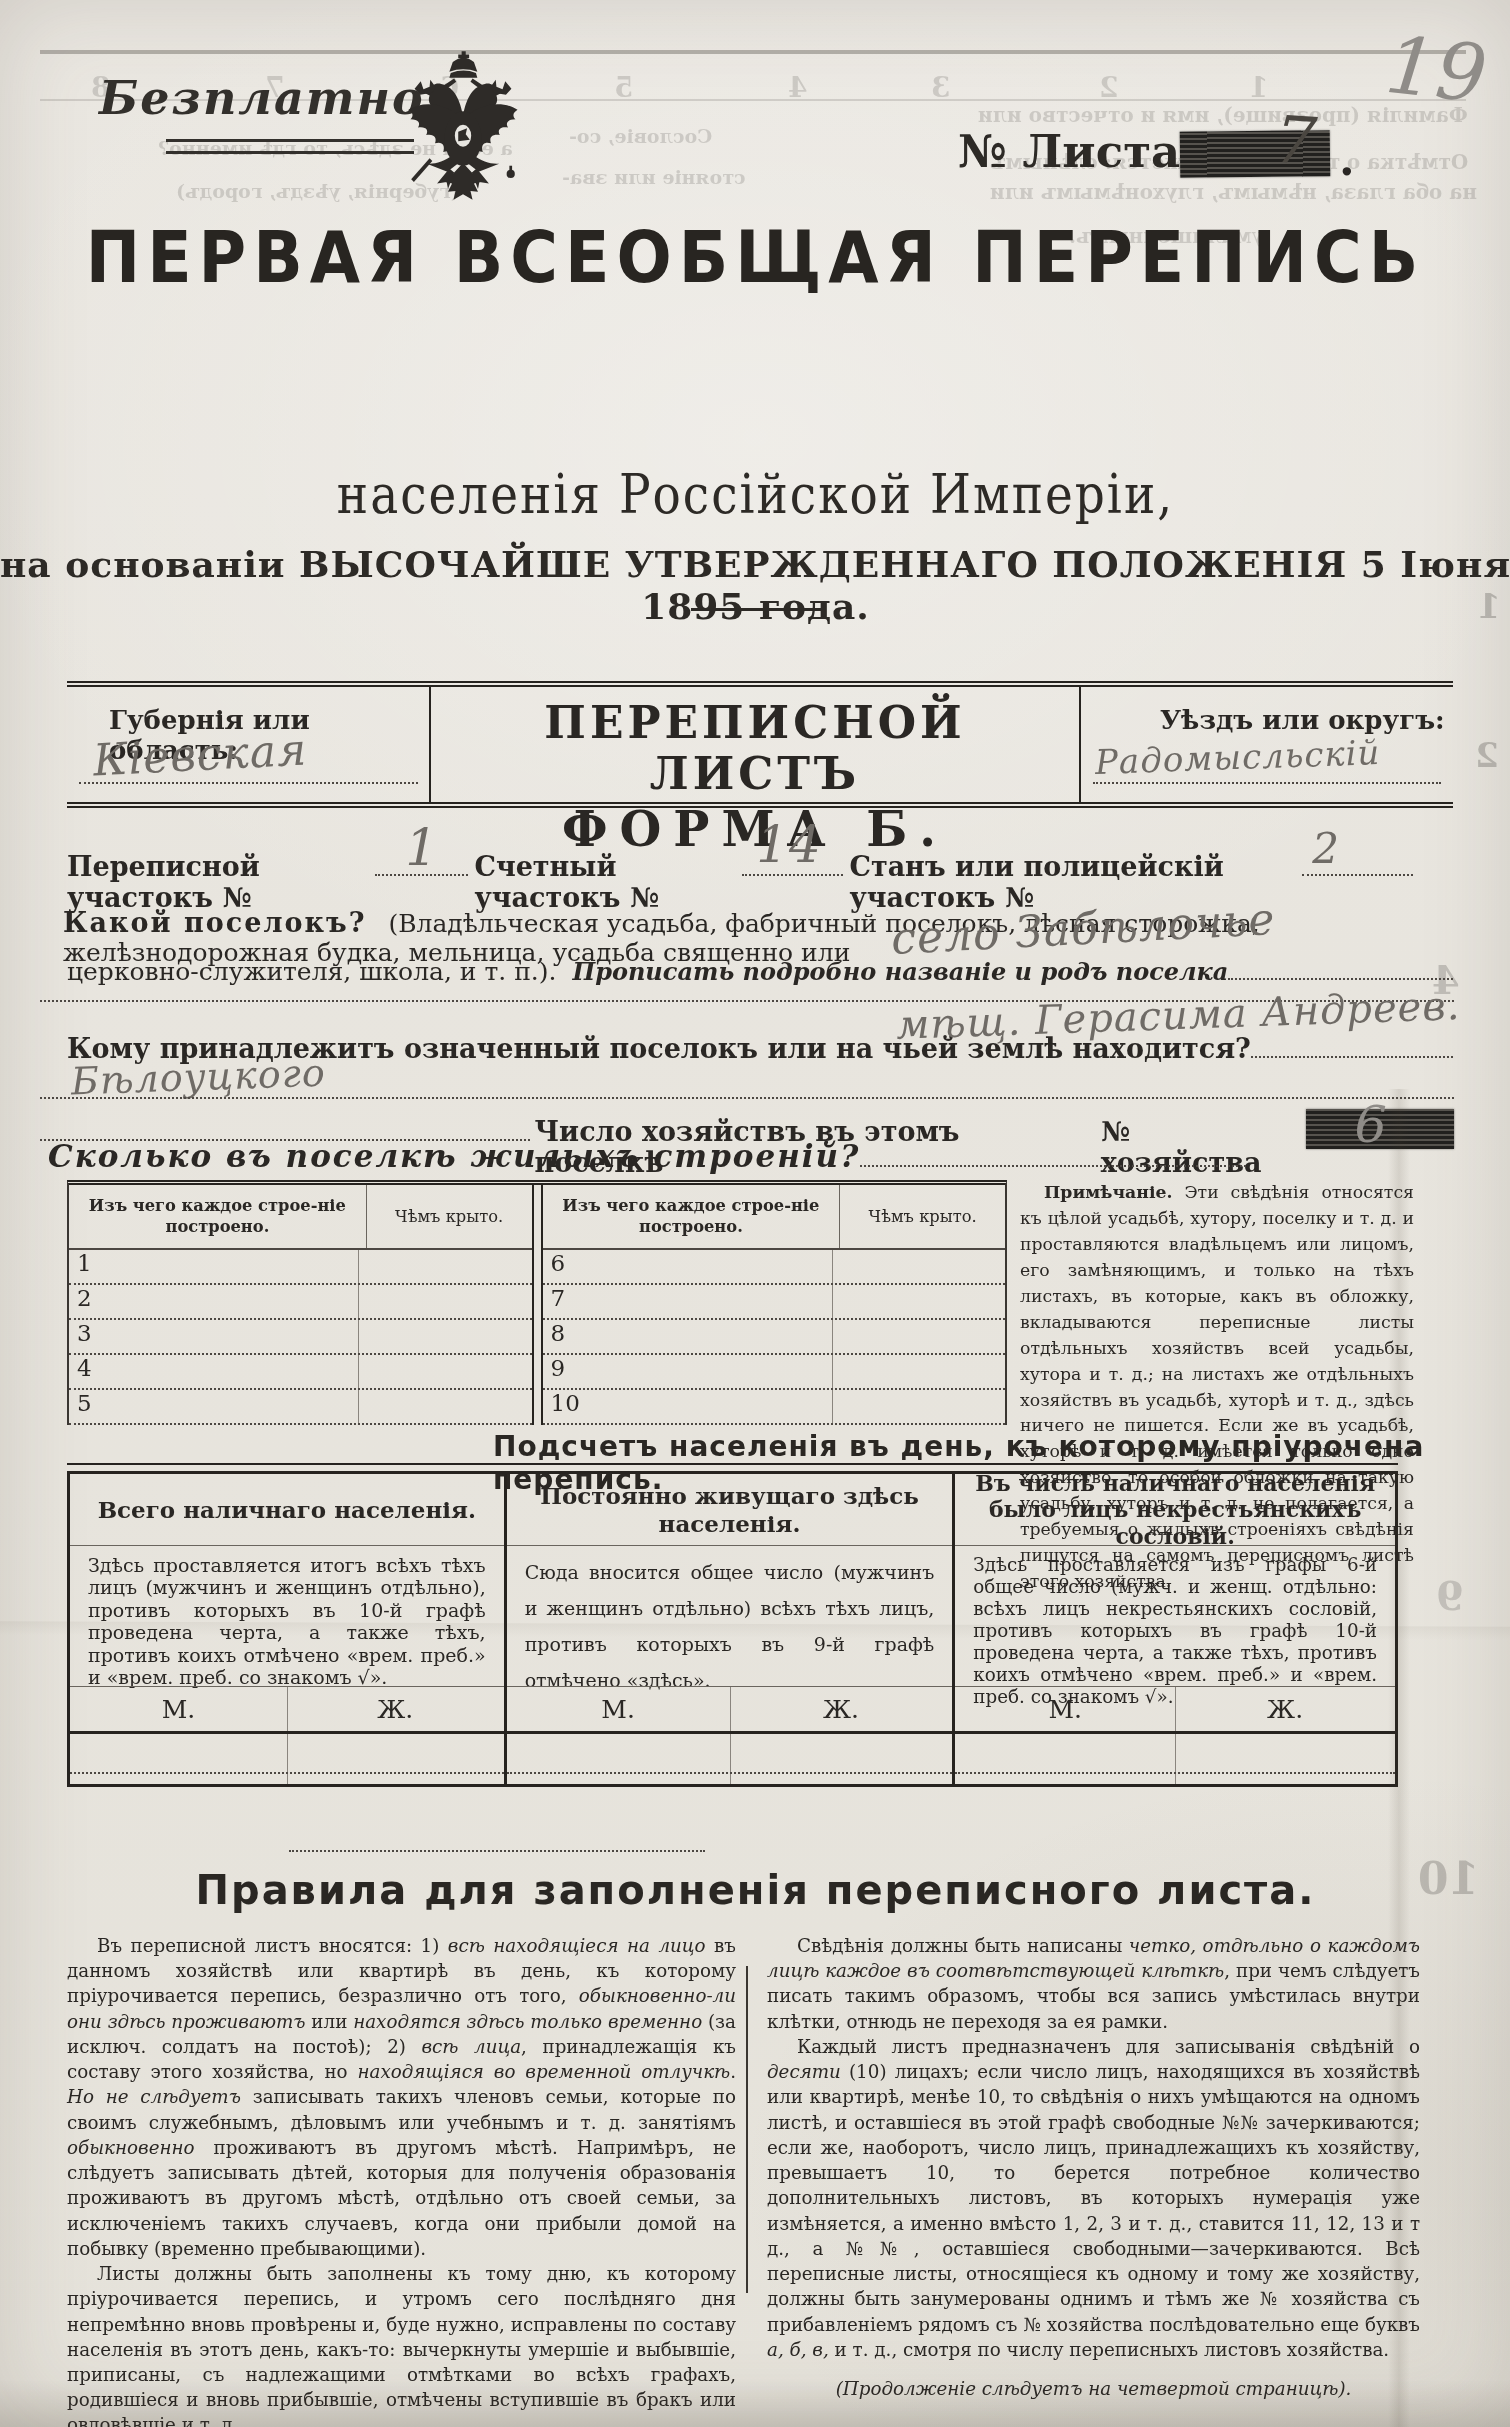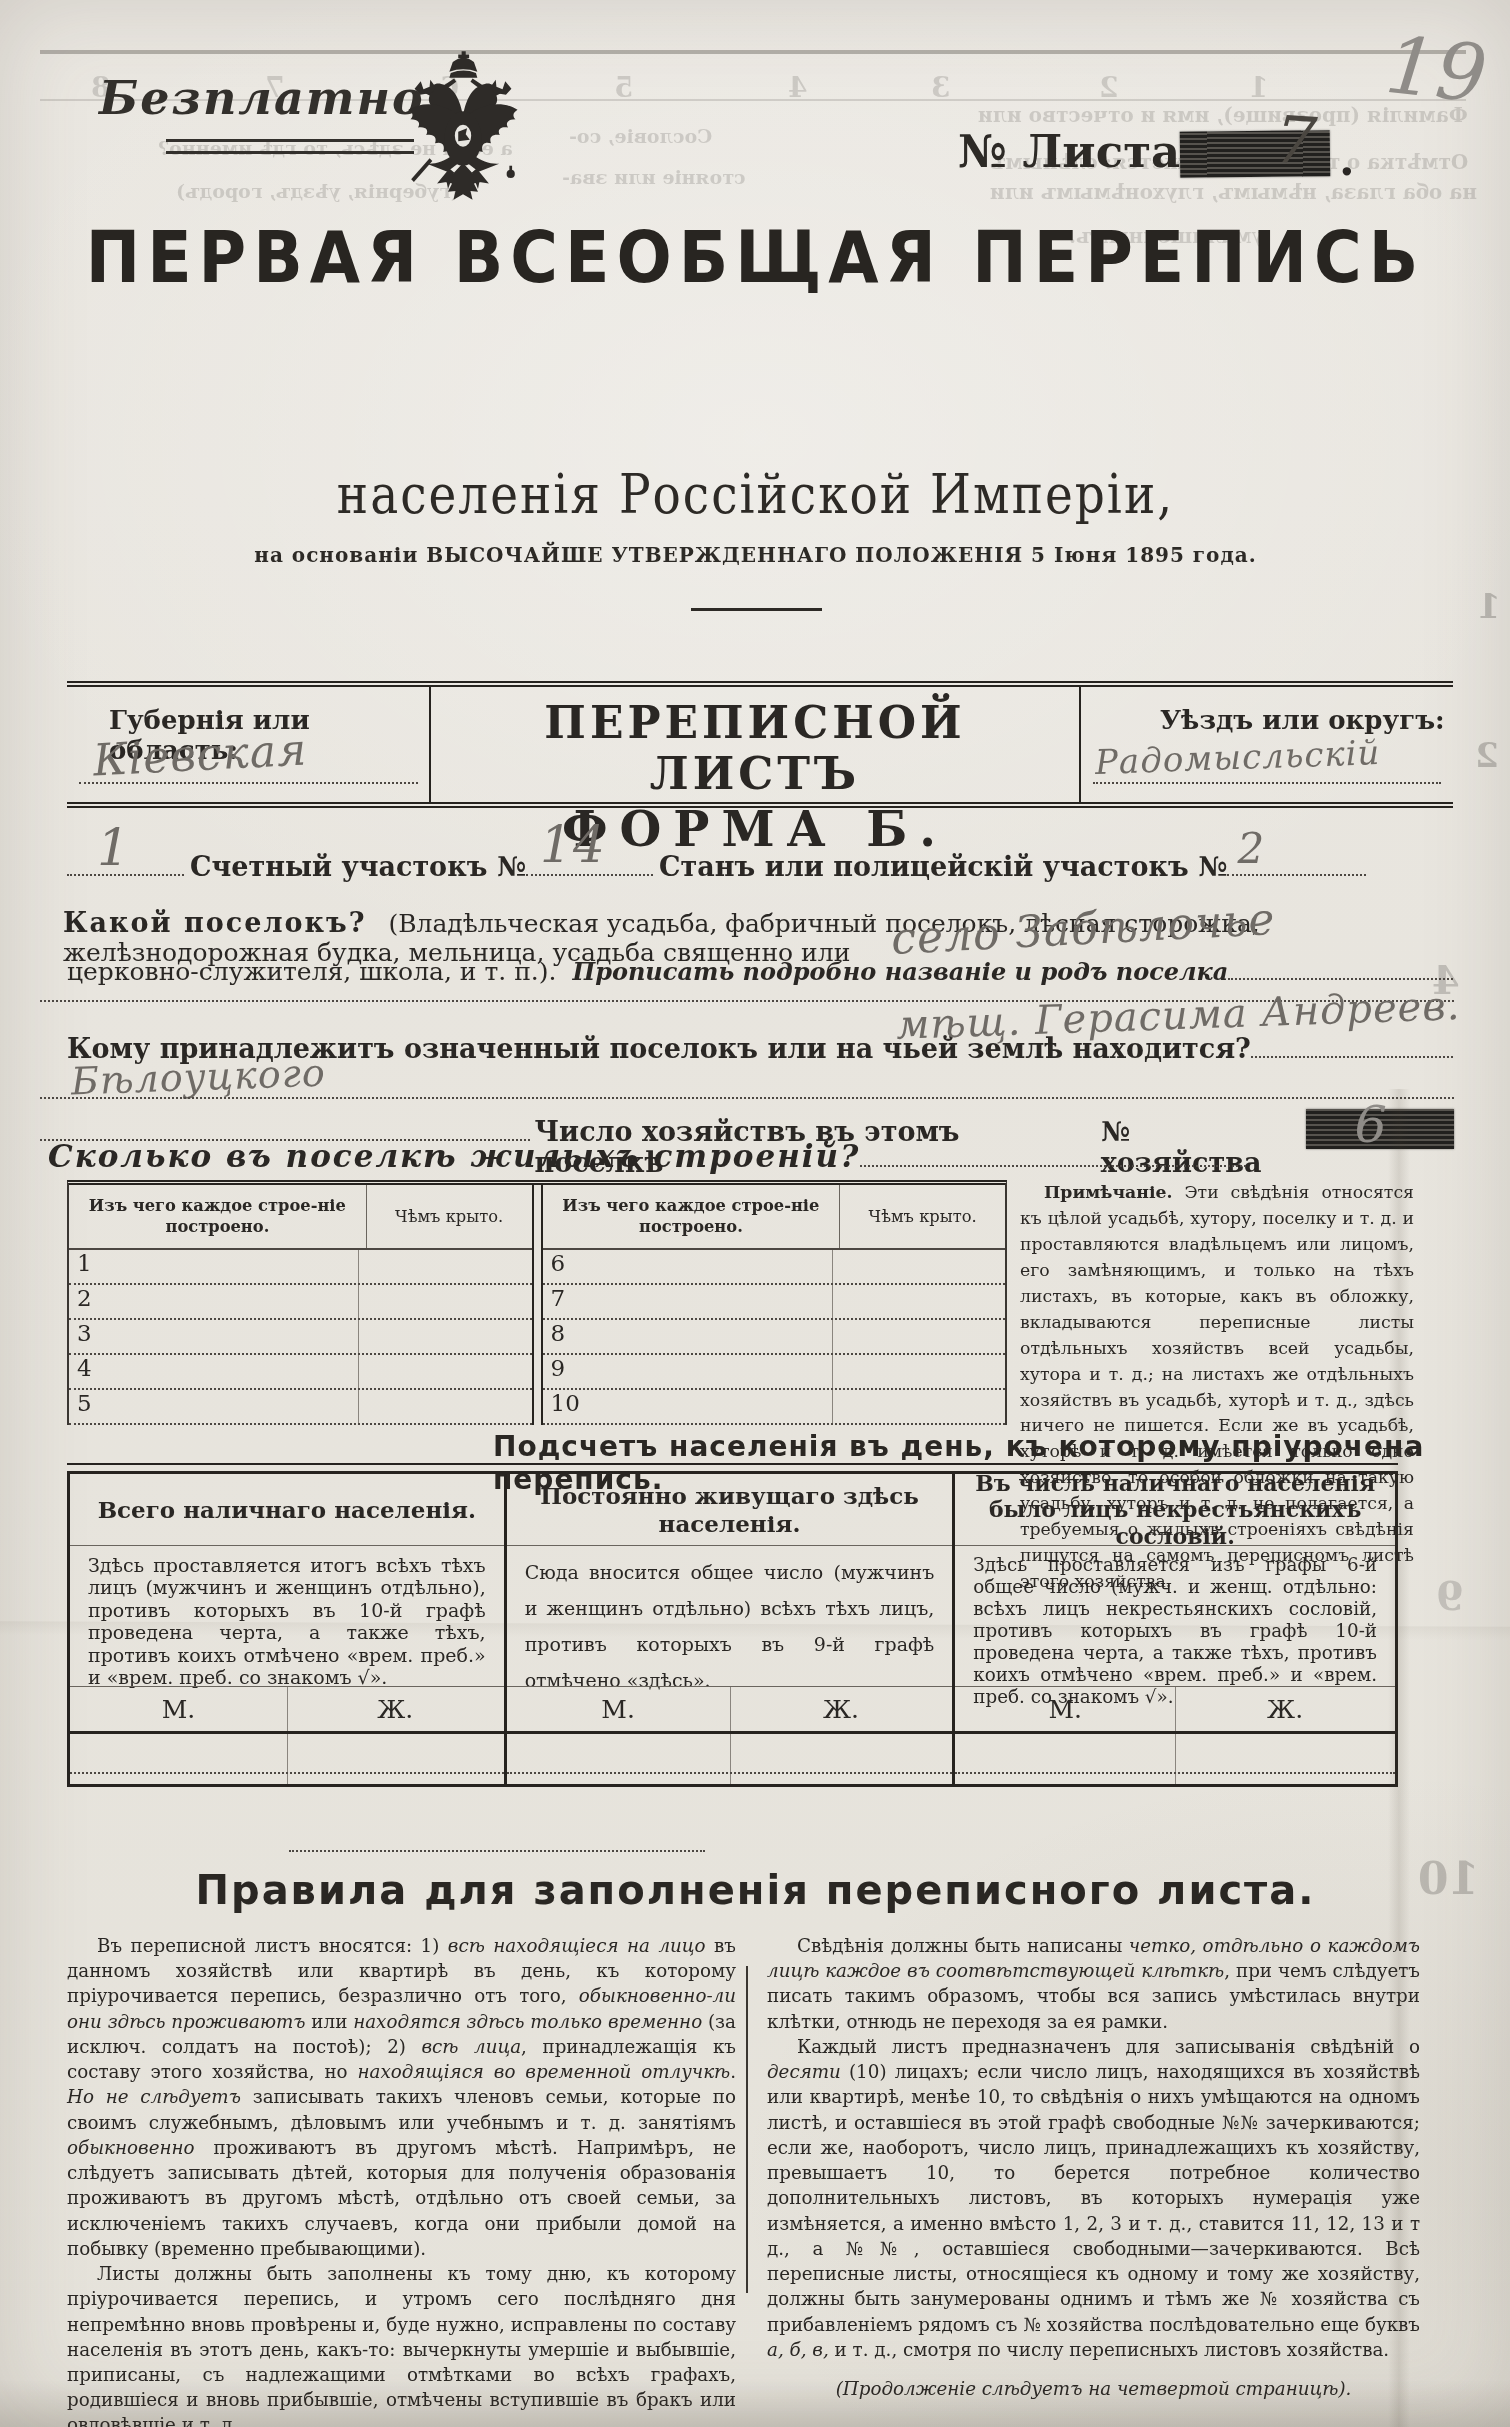--- a/index.html
+++ b/index.html
@@ -117,41 +117,42 @@
           <rect x="178" y="168" width="4" height="9"></rect>
         <path d="M34 188 l27-31 4 4 -27 31 z"></path>
       </g>
       <ellipse cx="110" cy="124" rx="12" ry="16" fill="#e8e6e1"></ellipse>
       <path d="M103 118 l13-5 -2 9 6 8 -17 2 z" fill="#2e2b28"></path>
     </svg>
   </div>
 
   <div class="abs ser-title" style="left:0;top:220px;width:1511px;text-align:center;font-size:65px;letter-spacing:7px;transform:scaleY(1.1);color:#282521;">ПЕРВАЯ ВСЕОБЩАЯ ПЕРЕПИСЬ</div>
   <div class="abs" style="left:0;top:467px;width:1511px;text-align:center;font-size:47px;letter-spacing:2px;transform:scaleY(1.15);color:#2d2a26;">населенія Россійской Имперіи,</div>
-  <div class="abs" style="left:0;top:543px;width:1511px;text-align:center;font-size:20px;font-weight:bold;letter-spacing:1px;color:#2d2a26;">на основаніи ВЫСОЧАЙШЕ УТВЕРЖДЕННАГО ПОЛОЖЕНІЯ 5 Іюня 1895 года.</div>
+  <div class="abs" style="left:0;top:543px;width:1511px;text-align:center;font-size:36px;font-weight:bold;letter-spacing:1px;color:#2d2a26;">на основаніи ВЫСОЧАЙШЕ УТВЕРЖДЕННАГО ПОЛОЖЕНІЯ 5 Іюня 1895 года.</div>
   <div class="abs" style="left:691px;top:608px;width:131px;height:3px;background:#2d2a26;"></div>
 
   <div class="abs hdrbox" style="left:67px;top:681px;width:1386px;height:115px;">
     <div class="hcell l" style="width:362px;">
       <div class="abs lbl" style="left:42px;top:18px;font-size:26px;">Губернія или область:</div>
       <div class="abs hw" style="left:26px;top:42px;font-size:44px;transform:rotate(-3deg);">Кіевская</div>
       <div class="abs dotline" style="left:12px;top:95px;width:339px;"></div>
     </div>
     <div class="hcell" style="flex:1;text-align:center;">
       <div style="margin-top:10px;font-size:44px;font-weight:bold;letter-spacing:4px;">ПЕРЕПИСНОЙ ЛИСТЪ</div>
       <div style="margin-top:2px;font-size:48px;font-weight:bold;letter-spacing:12px;">ФОРМА Б.</div>
     </div>
     <div class="hcell r" style="width:372px;">
       <div class="abs lbl" style="left:79px;top:18px;font-size:26px;">Уѣздъ или округъ:</div>
       <div class="abs hw" style="left:14px;top:50px;font-size:34px;transform:rotate(-2deg);">Радомысльскій</div>
       <div class="abs dotline" style="left:12px;top:95px;width:348px;"></div>
     </div>
   </div>
 
   <div class="abs" style="left:67px;top:844px;width:1346px;display:flex;align-items:baseline;font-size:27px;font-weight:bold;">
+    <span>Переписной участокъ №</span>
     <span class="dot" style="width:117px;position:relative;height:30px;">
       <span class="hw abs" style="left:30px;top:-26px;font-size:51px;font-weight:normal;">1</span>
     </span>
     <span style="margin-left:6px;">Счетный участокъ №</span>
     <span class="dot" style="width:127px;position:relative;height:30px;">
       <span class="hw abs" style="left:14px;top:-28px;font-size:50px;font-weight:normal;">14</span>
     </span>
     <span style="margin-left:6px;">Станъ или полицейскій участокъ №</span>
     <span class="dot" style="width:139px;position:relative;height:30px;">
       <span class="hw abs" style="left:10px;top:-20px;font-size:42px;font-weight:normal;">2</span>

